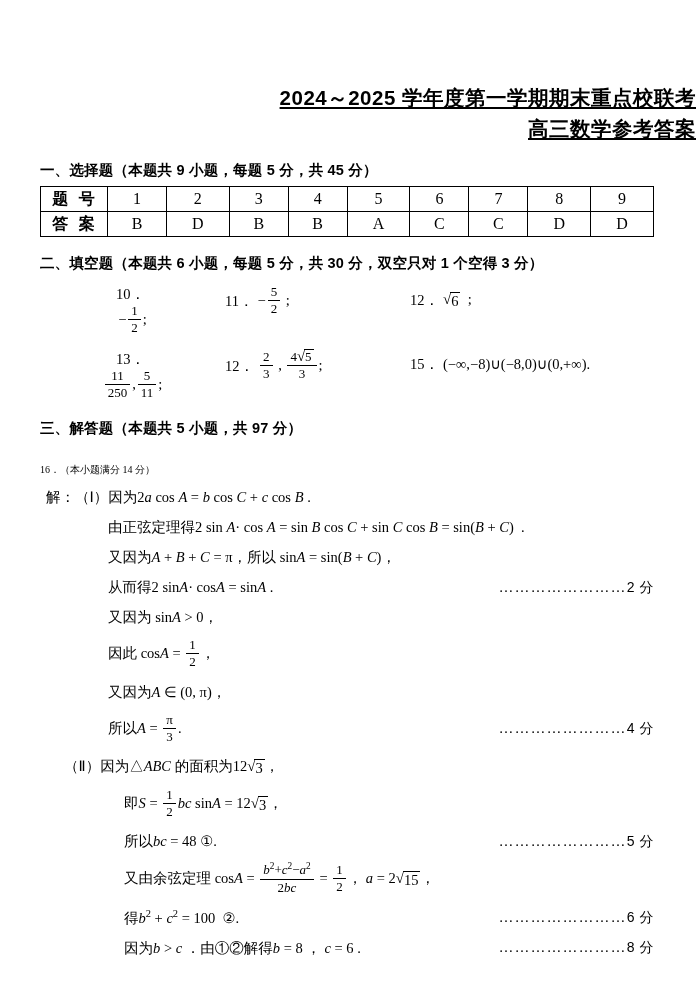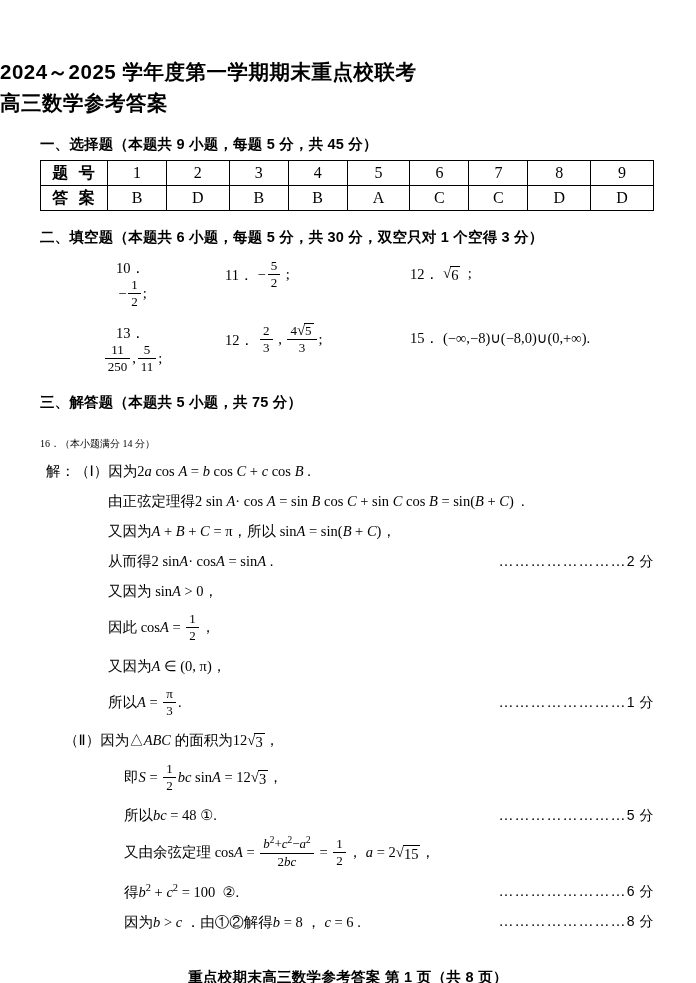--- a/index.html
+++ b/index.html
@@ -16,22 +16,23 @@
     overflow: hidden;
   }
   .page {
     width: 696px;
     height: 983px;
     position: relative;
     padding: 0;
     box-sizing: border-box;
   }
   .title-block {
-    text-align: left;
-    margin-top: 56px;
+    text-align: right;
+    margin-top: 82px;
+    text-decoration: underline;
   }
   .title-line {
     font-family: "Liberation Sans", sans-serif;
     font-weight: bold;
     font-size: 20.5px;
     letter-spacing: 0.5px;
     line-height: 31px;
   }
   .content {
     margin: 0 42px 0 40px;
@@ -248,21 +249,21 @@
                 </span></span>
               <span class="den mn">3</span>
             </span>;</span>
       </div>
       <div class="fill-item col3">
         <span class="lbl">15．</span>
         <span class="nowrap">(−∞,−8)∪(−8,0)∪(0,+∞).</span>
       </div>
     </div>
 
-    <div class="section-head">三、解答题（本题共 5 小题，共 75 分）</div>
+    <div class="section-head">三、解答题（本题共 5 小题，共 97 分）</div>
 
     <div class="prob">16．（本小题满分 14 分）</div>
 
     <div class="sol-line">
       <span>解：（Ⅰ）因为<span class="mn">2</span><span class="mi">a</span><span class="mn"> cos </span><span class="mi">A</span><span class="mn"> = </span><span class="mi">b</span><span class="mn"> cos </span><span class="mi">C</span><span class="mn"> + </span><span class="mi">c</span><span class="mn"> cos </span><span class="mi">B</span> .</span>
     </div>
 
     <div class="sol-line indent2">
       <span>由正弦定理得<span class="mn">2 sin </span><span class="mi">A</span><span class="mn">· cos </span><span class="mi">A</span><span class="mn"> = sin </span><span class="mi">B</span><span class="mn"> cos </span><span class="mi">C</span><span class="mn"> + sin </span><span class="mi">C</span><span class="mn"> cos </span><span class="mi">B</span><span class="mn"> = sin</span><span class="mn">(</span><span class="mi">B</span><span class="mn"> + </span><span class="mi">C</span><span class="mn">)</span>&nbsp;&nbsp;.</span>
     </div>
@@ -289,21 +290,21 @@
 
     <div class="sol-line indent2">
       <span>又因为<span class="mi">A</span><span class="mn"> ∈ (0, π)</span>，</span>
     </div>
 
     <div class="sol-line indent2">
       <span>所以<span class="mi">A</span><span class="mn"> = </span><span class="frac">
             <span class="num mn">π</span>
             <span class="den mn">3</span>
           </span>.</span>
-      <span class="dots"><span class="dd">……………………</span><span class="score">1 分</span></span>
+      <span class="dots"><span class="dd">……………………</span><span class="score">4 分</span></span>
     </div>
 
     <div class="sol-line indent1">
       <span>（Ⅱ）因为<span class="mn">△</span><span class="mi">ABC</span> 的面积为<span class="mn">12</span><span class="sqrt">
             <span class="rad">√</span>
             <span class="body mn">3</span>
           </span>，</span>
     </div>
 
     <div class="sol-line indent3">

